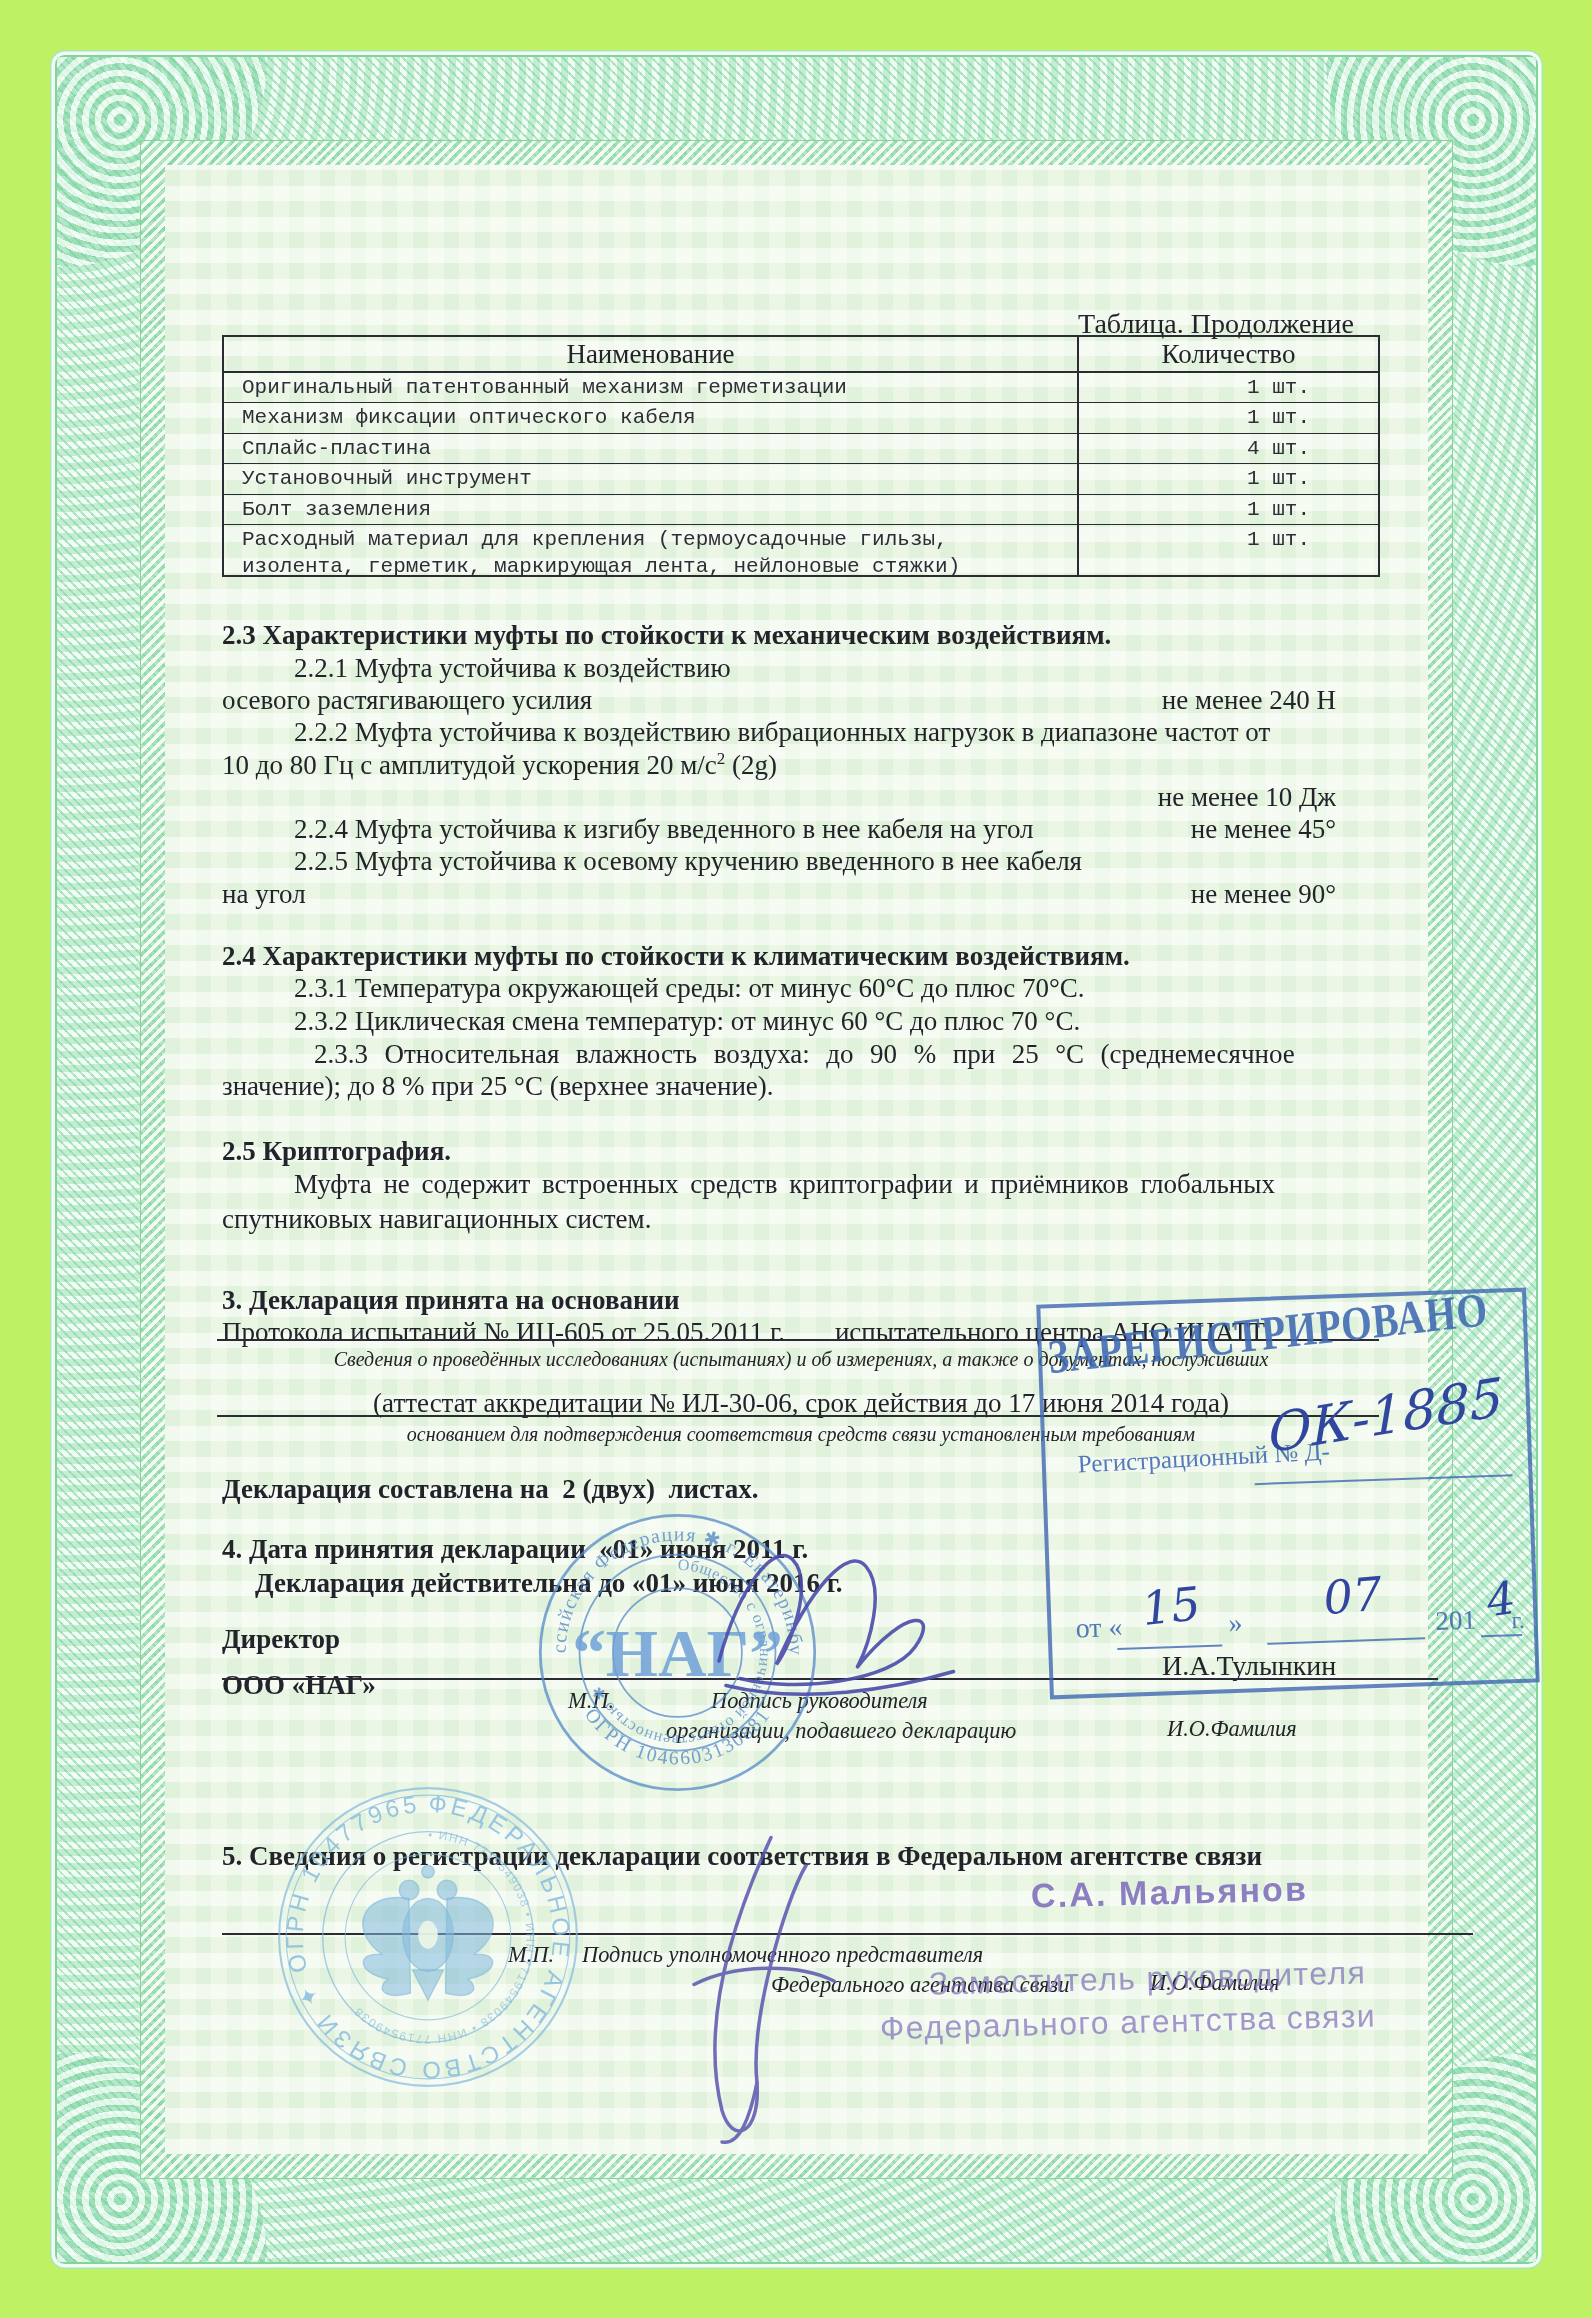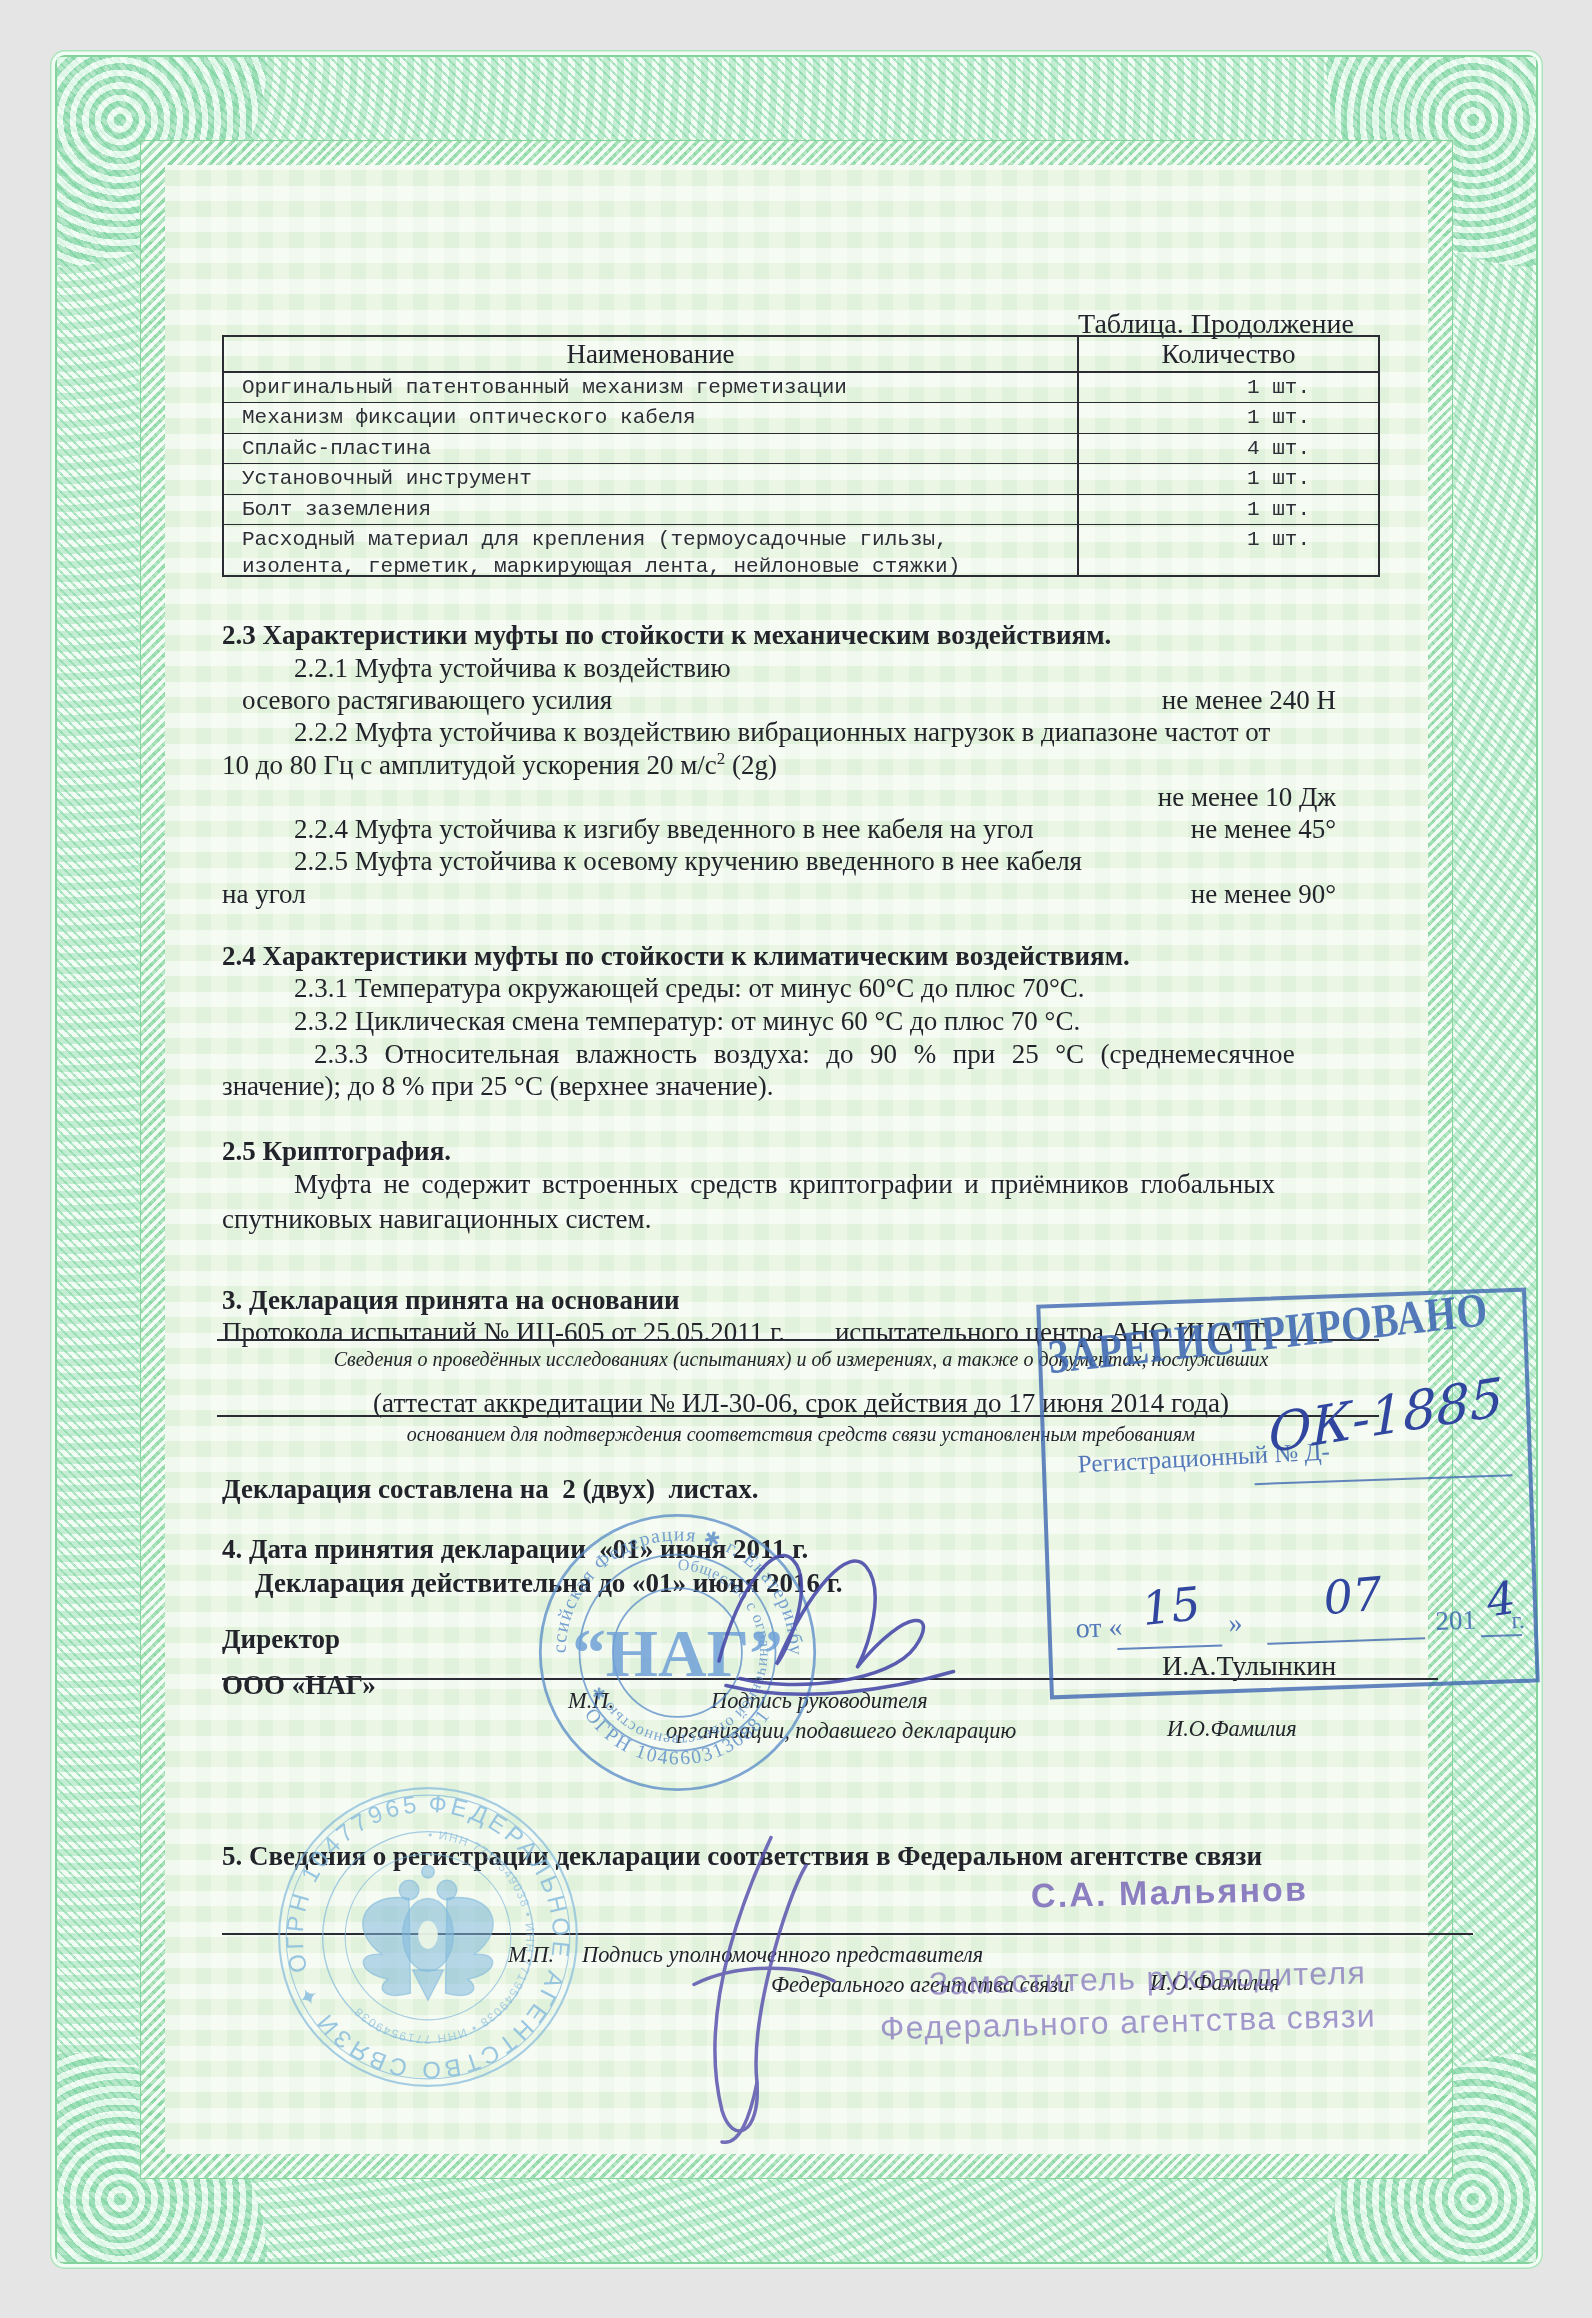--- a/index.html
+++ b/index.html
@@ -1,16 +1,16 @@
 <!DOCTYPE html>
 <html style="font-size:11.2px"><head>
 <meta charset="utf-8">
 <style>
   html,body{margin:0;padding:0;background:#ffffff;}
-  .page{position:relative;width:1593px;height:2319px;background:#e5e5e5;overflow:hidden;
+  .page{position:relative;width:1593px;height:2319px;background:#bef264;overflow:hidden;
         font-family:"Liberation Serif", serif;}
   
   .gframe{position:absolute;inset:55px;border:2.1px solid #84d29c;border-radius:9.8px;
     background-color:#e2f6e7;
     background-image:
       repeating-radial-gradient(circle at 0 0, rgba(125,214,160,.38) 0 7px, rgba(255,255,255,0) 7px 14px),
       repeating-linear-gradient(45deg, rgba(125,214,160,.42) 0 2.1px, rgba(244,253,247,.9) 2.1px 6.3px),
       repeating-linear-gradient(-45deg, rgba(125,214,160,.42) 0 2.1px, rgba(244,253,247,0) 2.1px 6.3px);
     box-shadow:0 0 0 3.5px #f1fcf4, 0 0 0 4.9px #a9e4ba;}
   .corner{position:absolute;width:210px;height:210px;opacity:.85;
@@ -118,21 +118,21 @@
     </div>
     <div class="t-row last">
       <div class="c-name">Расходный материал для крепления (термоусадочные гильзы,
 изолента,  герметик, маркирующая лента, нейлоновые стяжки)</div>
       <div class="c-qty">1 шт.</div>
     </div>
   </div>
 
   <div class="ln b" style="left:222px;top:620px;">2.3 Характеристики муфты по стойкости к механическим воздействиям.</div>
   <div class="ln" style="left:294px;top:653px;">2.2.1 Муфта устойчива к воздействию</div>
-  <div class="ln" style="left:222px;top:685px;margin-left:20px;">осевого растягивающего усилия</div>
+  <div class="ln" style="left:222px;top:685px;">осевого растягивающего усилия</div>
   <div class="val" style="top:685px;">не менее 240 Н</div>
   <div class="ln" style="left:294px;top:717px;">2.2.2 Муфта устойчива к воздействию вибрационных нагрузок в диапазоне частот от</div>
   <div class="ln" style="left:222px;top:750px;"><span>10 до 80 Гц с амплитудой ускорения 20 м/с</span><sup class="s">2</sup><span> (2g)</span></div>
   <div class="val" style="top:782px;">не менее 10 Дж</div>
   <div class="ln" style="left:294px;top:814px;">2.2.4 Муфта устойчива к изгибу введенного в нее кабеля на угол</div>
   <div class="val" style="top:814px;">не менее 45°</div>
   <div class="ln" style="left:294px;top:846px;">2.2.5 Муфта устойчива к осевому кручению введенного в нее кабеля</div>
   <div class="ln" style="left:222px;top:879px;">на угол</div>
   <div class="val" style="top:879px;">не менее 90°</div>
 

